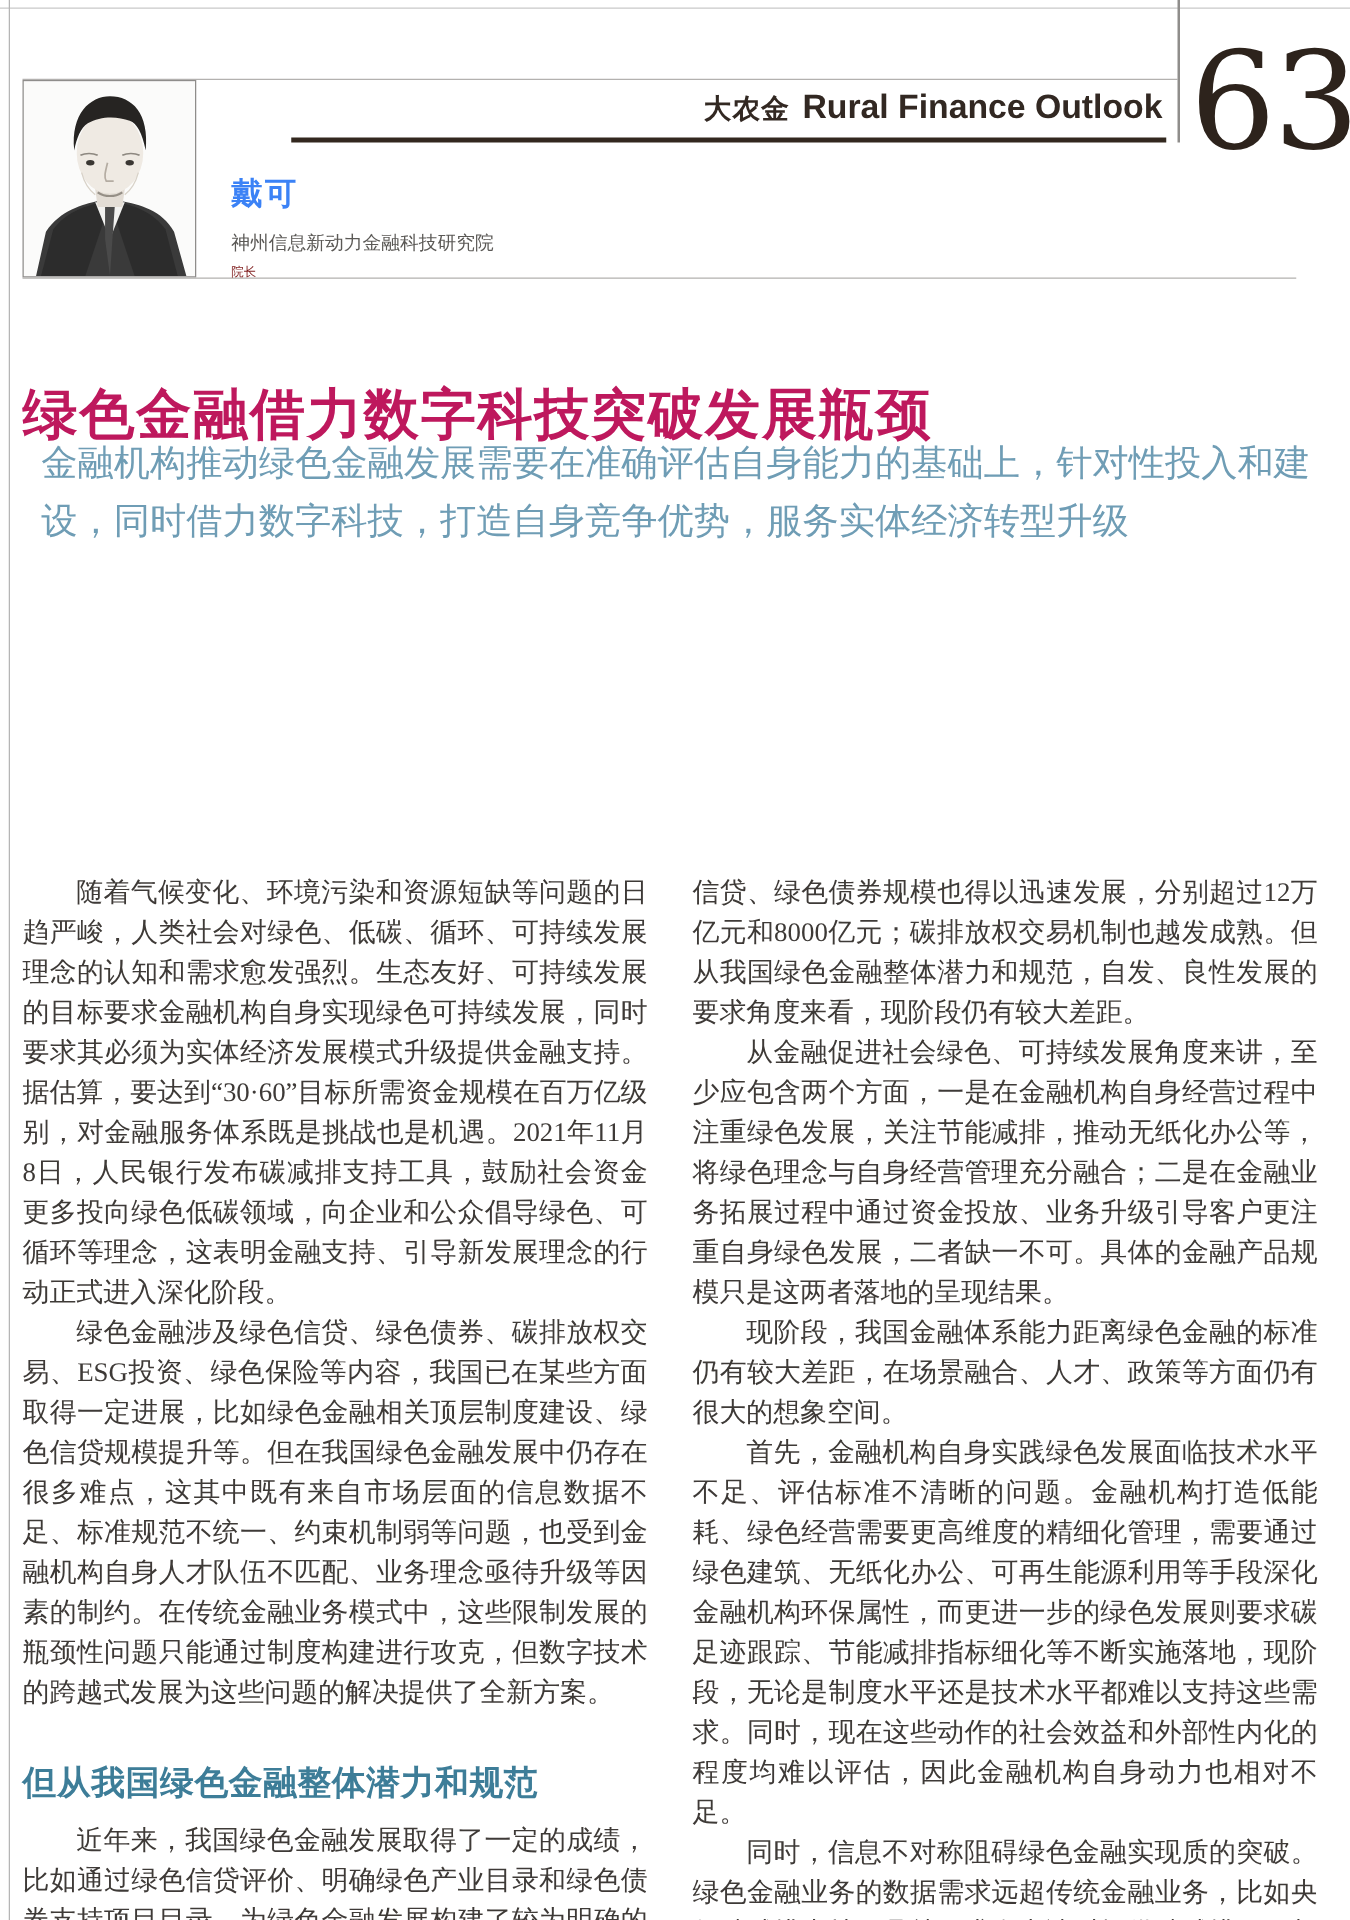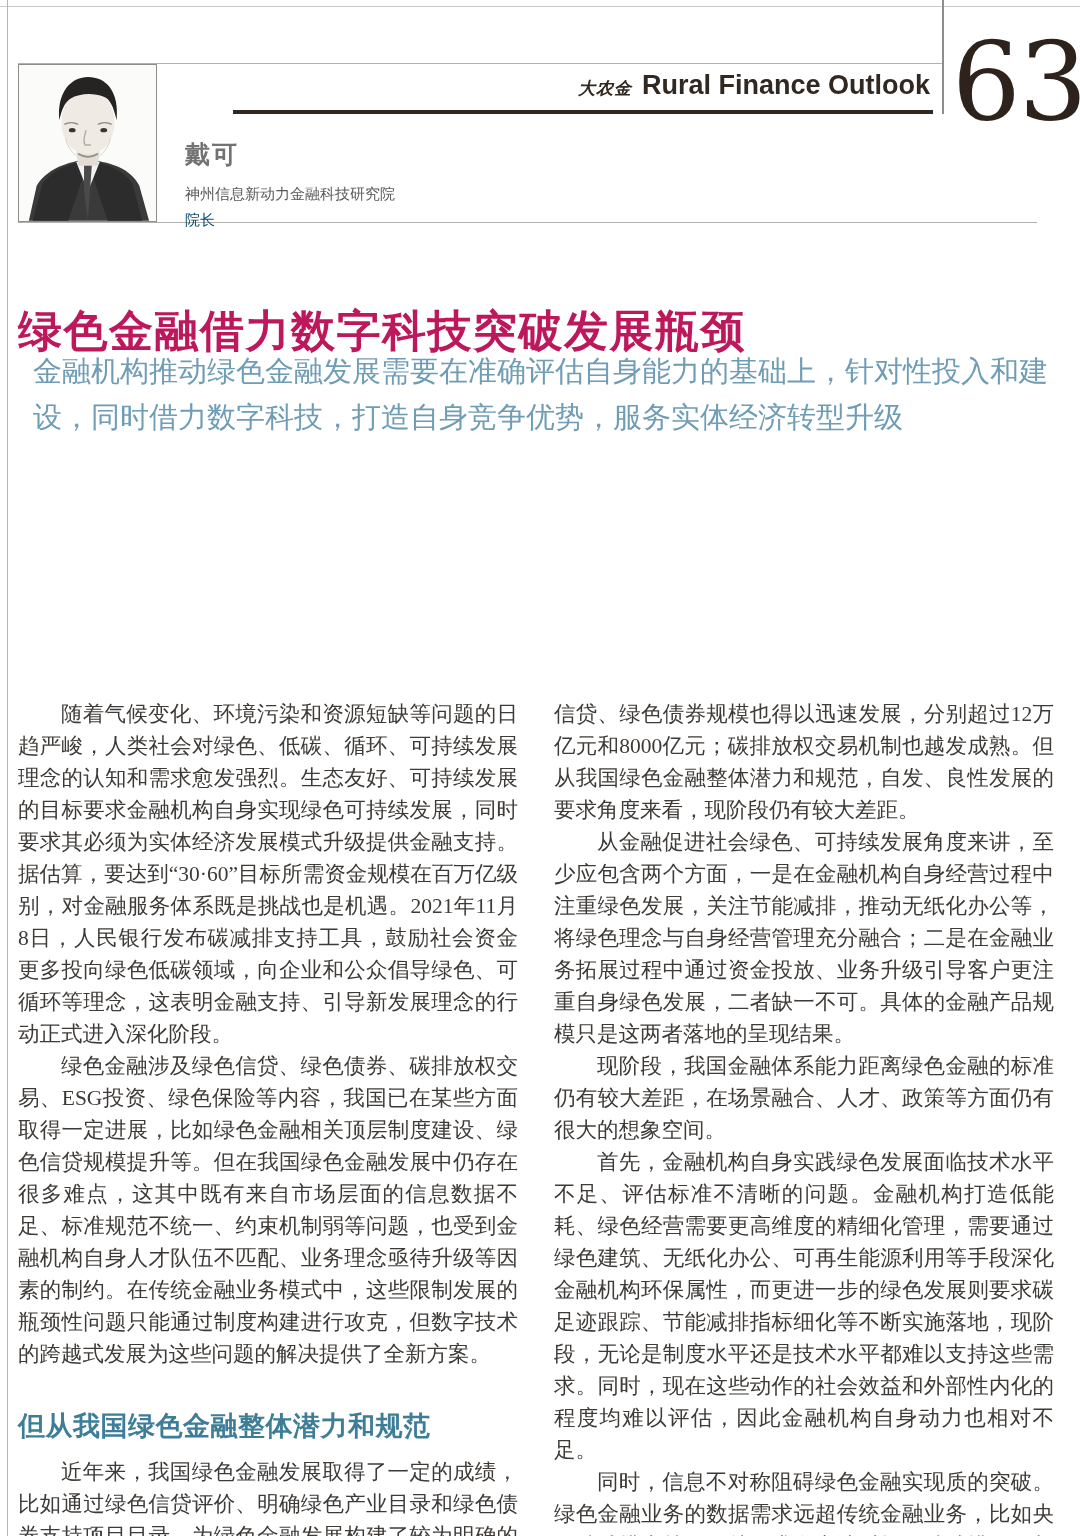--- a/index.html
+++ b/index.html
@@ -34,39 +34,39 @@
   .photo {
     position: absolute; top: 64px; left: 18px; width: 139px; height: 158px;
     border: 1px solid #8f8d8b; background: #fbfbfa; overflow: hidden;
   }
   .photo svg { display: block; width: 100%; height: 100%; }
   .brand {
     position: absolute; top: 70px; right: 150px;
     white-space: nowrap; text-align: right;
     color: #322822;
   }
-  .brand-cn { font-size: 17px; font-weight: 700; letter-spacing: 1px; font-style: italic; }
+  .brand-cn { font-size: 22px; font-weight: 700; letter-spacing: 1px; }
   .brand-en { font-size: 27px; font-weight: 700; margin-left: 10px; letter-spacing: 0px; }
   .thick-rule {
     position: absolute; top: 110px; left: 233px; width: 700px; height: 4px;
     background: #33281f;
   }
   .vsep {
     position: absolute; top: 0px; left: 942px; width: 2px; height: 114px;
     background: #8f8d8b;
   }
   .page-num {
     position: absolute; top: 28px; left: 952px;
     font-family: "DejaVu Serif", "Liberation Serif", serif;
     font-size: 108px; line-height: 1; color: #2d231c; letter-spacing: -2px;
   }
   .author { position: absolute; top: 138px; left: 185px; }
-  .author-name { font-size: 25px; font-weight: 600; color: #737373; letter-spacing: 2px; }
+  .author-name { font-size: 25px; font-weight: 600; color: #3b82f6; letter-spacing: 2px; }
   .author-org  { font-size: 15px; color: #5b5956; margin-top: 14px; }
-  .author-title{ font-size: 15px; color: #0c4a6e; margin-top: 7px; }
+  .author-title{ font-size: 10px; color: #7f1d1d; margin-top: 7px; }
 
   
   .title {
     position: absolute; top: 258px; left: 18px; width: 1020px;
     font-size: 44px; font-weight: 900; letter-spacing: 1.5px;
     color: #be185d;
     margin-top: 44px;
   }
   .subtitle {
     position: absolute; top: 348px; left: 33px; width: 1016px;

